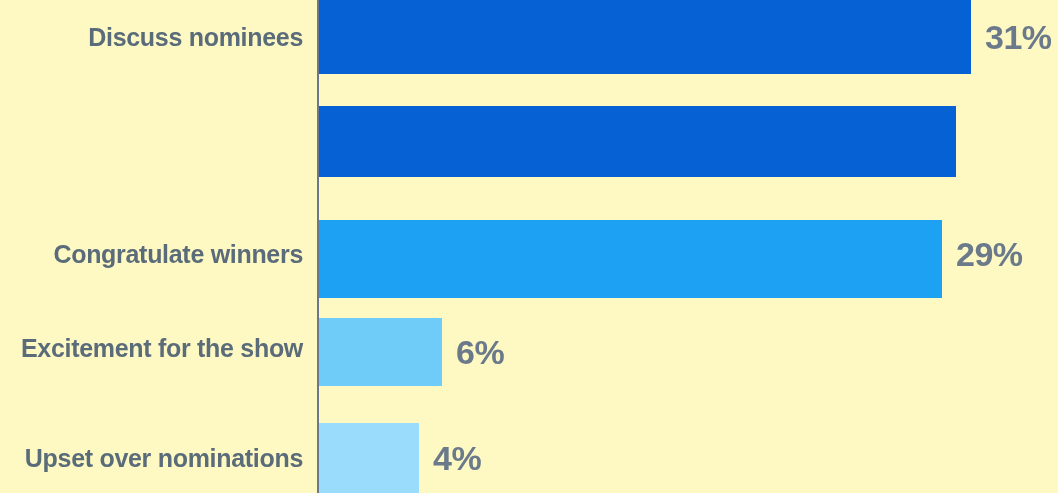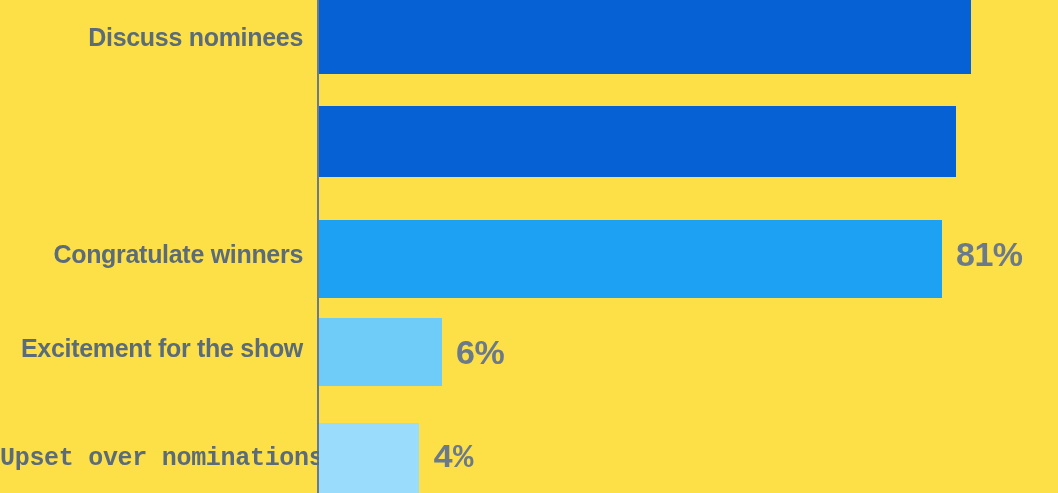--- a/index.html
+++ b/index.html
@@ -11,21 +11,21 @@
     width: 1058px;
     height: 493px;
     overflow: hidden;
     font-family: "Liberation Sans", sans-serif;
   }
 
   #chart {
     position: relative;
     width: 1058px;
     height: 493px;
-    background: #fde047;
+    background: #fef9c3;
   }
 
   
   #axis-line {
     position: absolute;
     left: 317px;
     top: 0px;
     width: 2px;
     height: 493px;
     background: #6b7a8a;
@@ -69,37 +69,38 @@
 </head>
 <body>
 
 <div id="chart">
 
   <div id="axis-line"></div>
 
   <div class="bar-row" id="row0" style="top: 0px; height: 74px;">
     <div class="label-box" style="top: 22.5px; width: 303px;">Discuss nominees</div>
     <div class="bar" id="bar0" style="background: rgb(5, 97, 212); width: 652px;"></div>
+    <div class="value-label" id="val0" style="left: 985px; top: 17.5px;">31%</div>
   </div>
 
   <div class="bar-row" id="row1" style="top: 106px; height: 71px;">
     <div class="bar" id="bar1" style="background: rgb(5, 97, 212); width: 637px;"></div>
   </div>
 
   <div class="bar-row" id="row2" style="top: 220px; height: 78px;">
     <div class="label-box" style="top: 20px; width: 303px;">Congratulate winners</div>
     <div class="bar" id="bar2" style="background: rgb(29, 161, 242); width: 623px;"></div>
-    <div class="value-label" id="val2" style="left: 956px; top: 15px;">81%</div>
+    <div class="value-label" id="val2" style="left: 956px; top: 15px;">29%</div>
   </div>
 
   <div class="bar-row" id="row3" style="top: 318px; height: 68px;">
     <div class="label-box" style="top: 16px; width: 303px;">Excitement for the show</div>
     <div class="bar" id="bar3" style="background: rgb(111, 203, 247); width: 123px;"></div>
     <div class="value-label" id="val3" style="left: 456px; top: 14.5px;">6%</div>
   </div>
 
-  <div class="bar-row" id="row4" style="top: 423px; height: 70px; font-family: Liberation Mono, monospace;">
+  <div class="bar-row" id="row4" style="top: 423px; height: 70px;">
     <div class="label-box" style="top: 20.5px; width: 303px;">Upset over nominations</div>
     <div class="bar" id="bar4" style="background: rgb(154, 220, 251); width: 100px;"></div>
     <div class="value-label" id="val4" style="left: 433px; top: 15.5px;">4%</div>
   </div>
 
 </div>
 
 </body></html>

